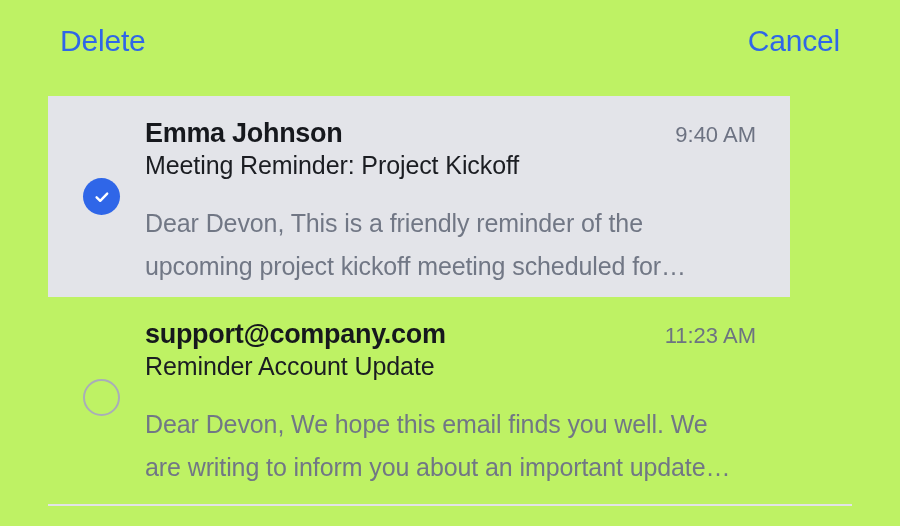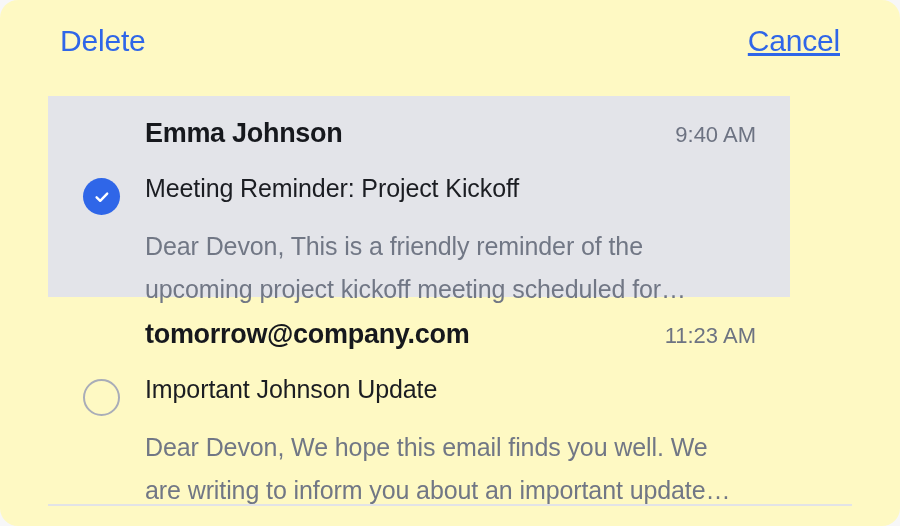--- a/index.html
+++ b/index.html
@@ -13,22 +13,21 @@
   body {
     background: #f7f7f8;
     font-family: "Liberation Sans", sans-serif;
     -webkit-font-smoothing: antialiased;
   }
 
   .screen {
     position: relative;
     width: 900px;
     height: 526px;
-    background: #fef9c3;
-    border-radius: 18px;
+    background: #bef264;
   }
 
   
   .toolbar {
     position: absolute;
     top: 0;
     left: 0;
     width: 900px;
     height: 82px;
     display: flex;
@@ -43,21 +42,21 @@
     line-height: 1;
     color: #2f66e8;
     background: transparent;
     border: 0;
     cursor: pointer;
     white-space: nowrap;
     letter-spacing: -0.2px;
     padding: 2px 2px;
   }
 
-  .toolbar-btn.right { text-align: center; text-decoration: underline; }
+  .toolbar-btn.right { text-align: center; }
 
   
   .mail-list {
     position: absolute;
     top: 96px;
     left: 0;
     width: 900px;
   }
 
   .mail-row {
@@ -140,21 +139,21 @@
     line-height: 1.2;
     white-space: nowrap;
     padding-right: 34px;
     flex: none;
   }
 
   .subject {
     font-size: 25px;
     color: #1b1d22;
     line-height: 1.2;
-    margin-top: 23px;
+    margin-top: 0;
     letter-spacing: -0.1px;
     white-space: nowrap;
     overflow: hidden;
     text-overflow: ellipsis;
     padding-right: 40px;
   }
 
   .preview {
     font-size: 25px;
     color: #717785;
@@ -207,24 +206,24 @@
         <div class="preview">Dear Devon, This is a friendly reminder of the upcoming project kickoff meeting scheduled for tomorrow at 9am....</div>
       </div>
     </div>
 
     <div class="mail-row">
       <div class="check-col">
         <span class="checkbox unchecked"></span>
       </div>
       <div class="content-col">
         <div class="row-top">
-          <div class="sender">tomorrow@company.com</div>
+          <div class="sender">support@company.com</div>
           <div class="timestamp">11:23 AM</div>
         </div>
-        <div class="subject">Important Johnson Update</div>
+        <div class="subject">Reminder Account Update</div>
         <div class="preview">Dear Devon, We hope this email finds you well. We are writing to inform you about an important update upcoming...</div>
       </div>
     </div>
 
   </div>
 
   <div class="divider"></div>
 
 </div>
 

